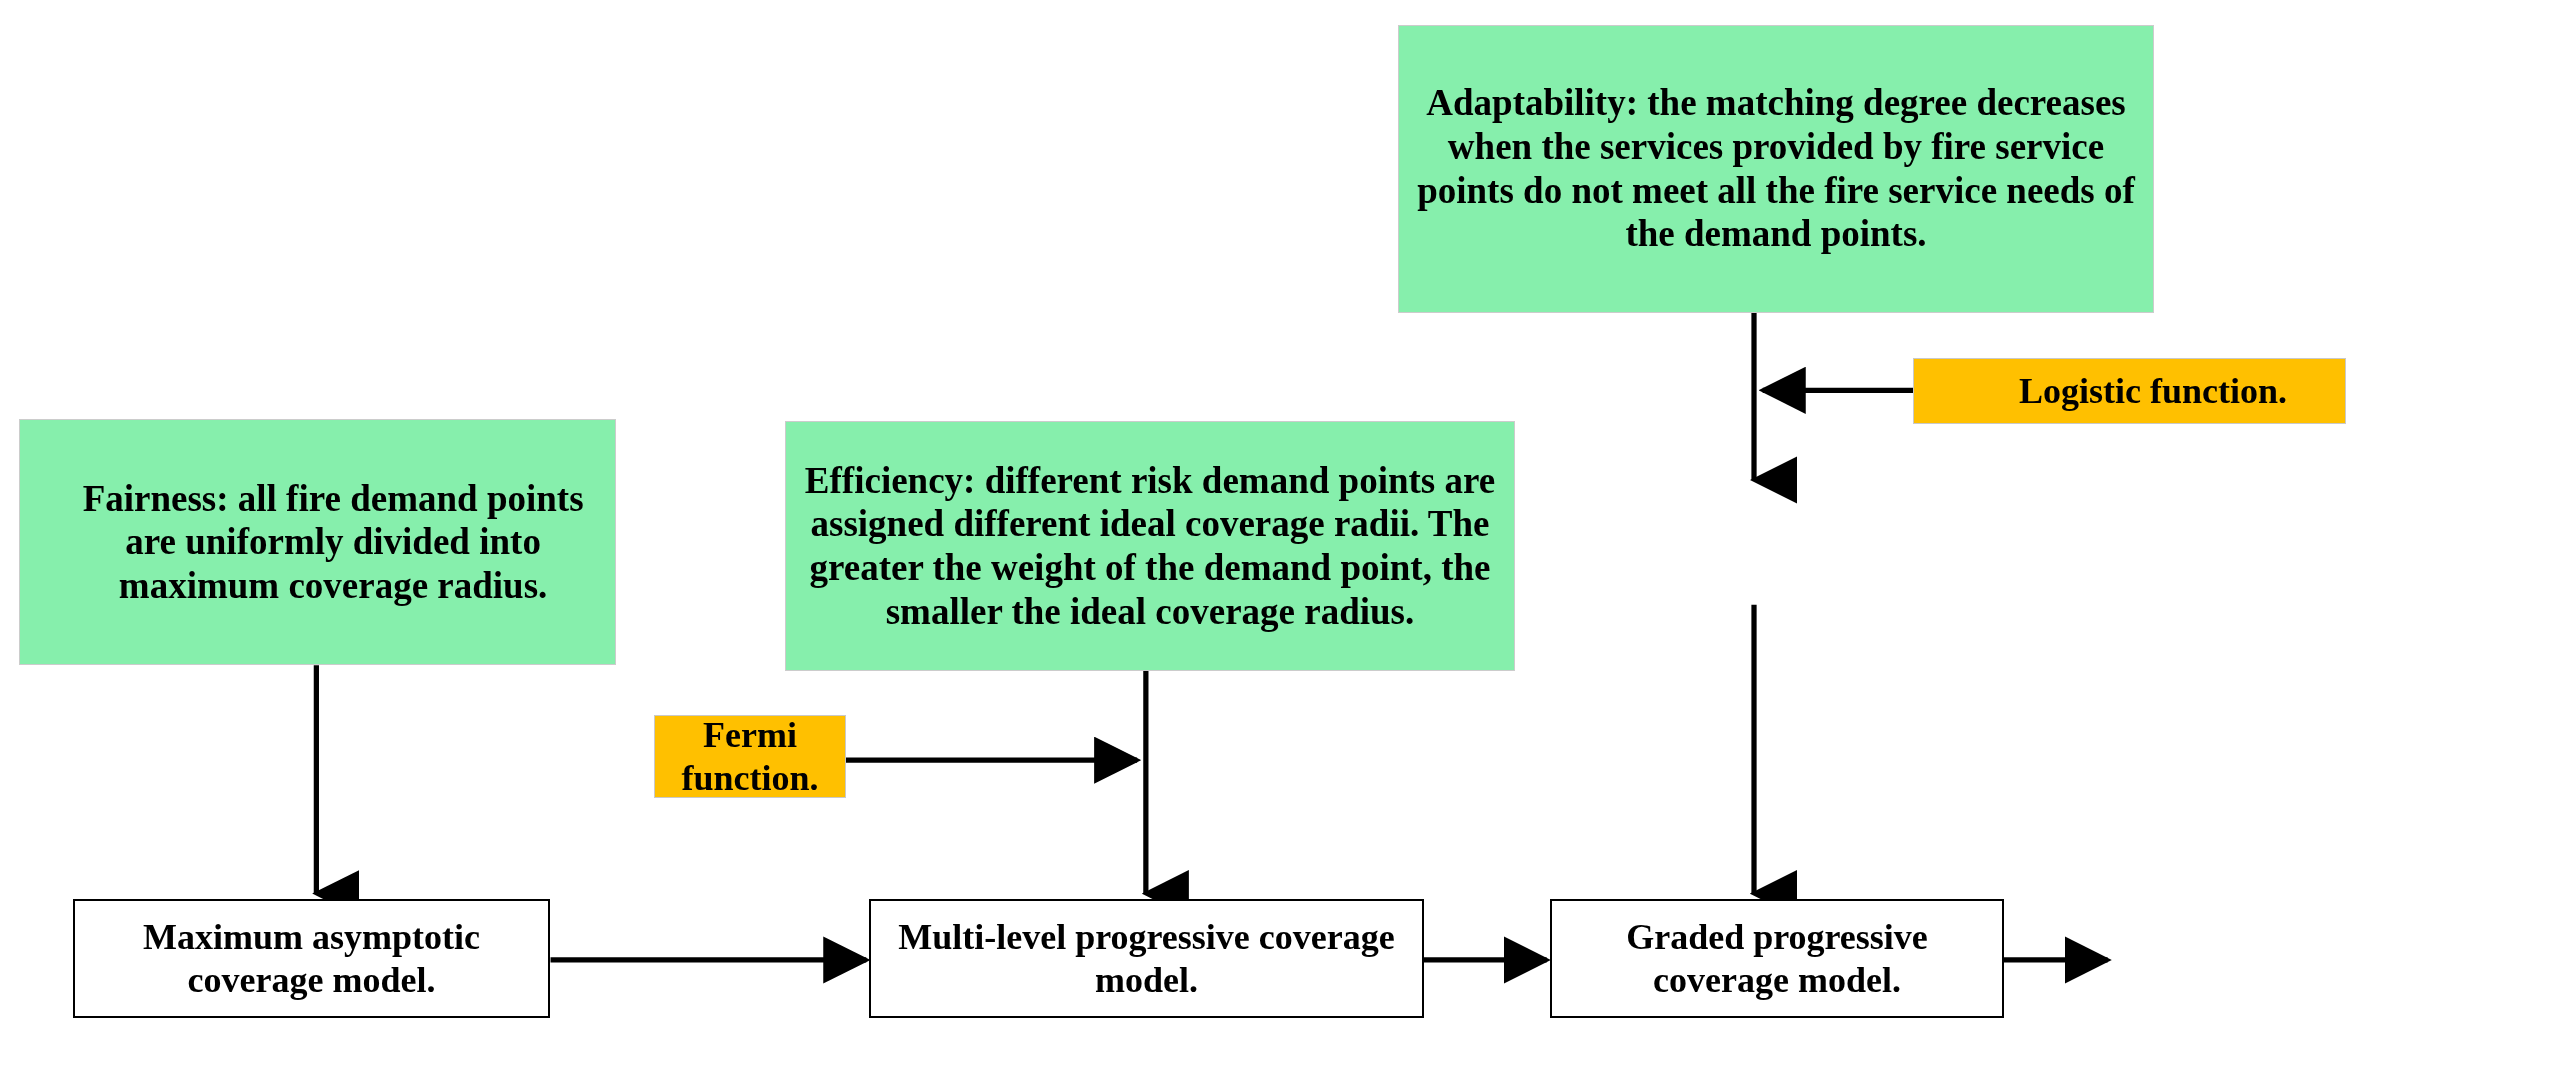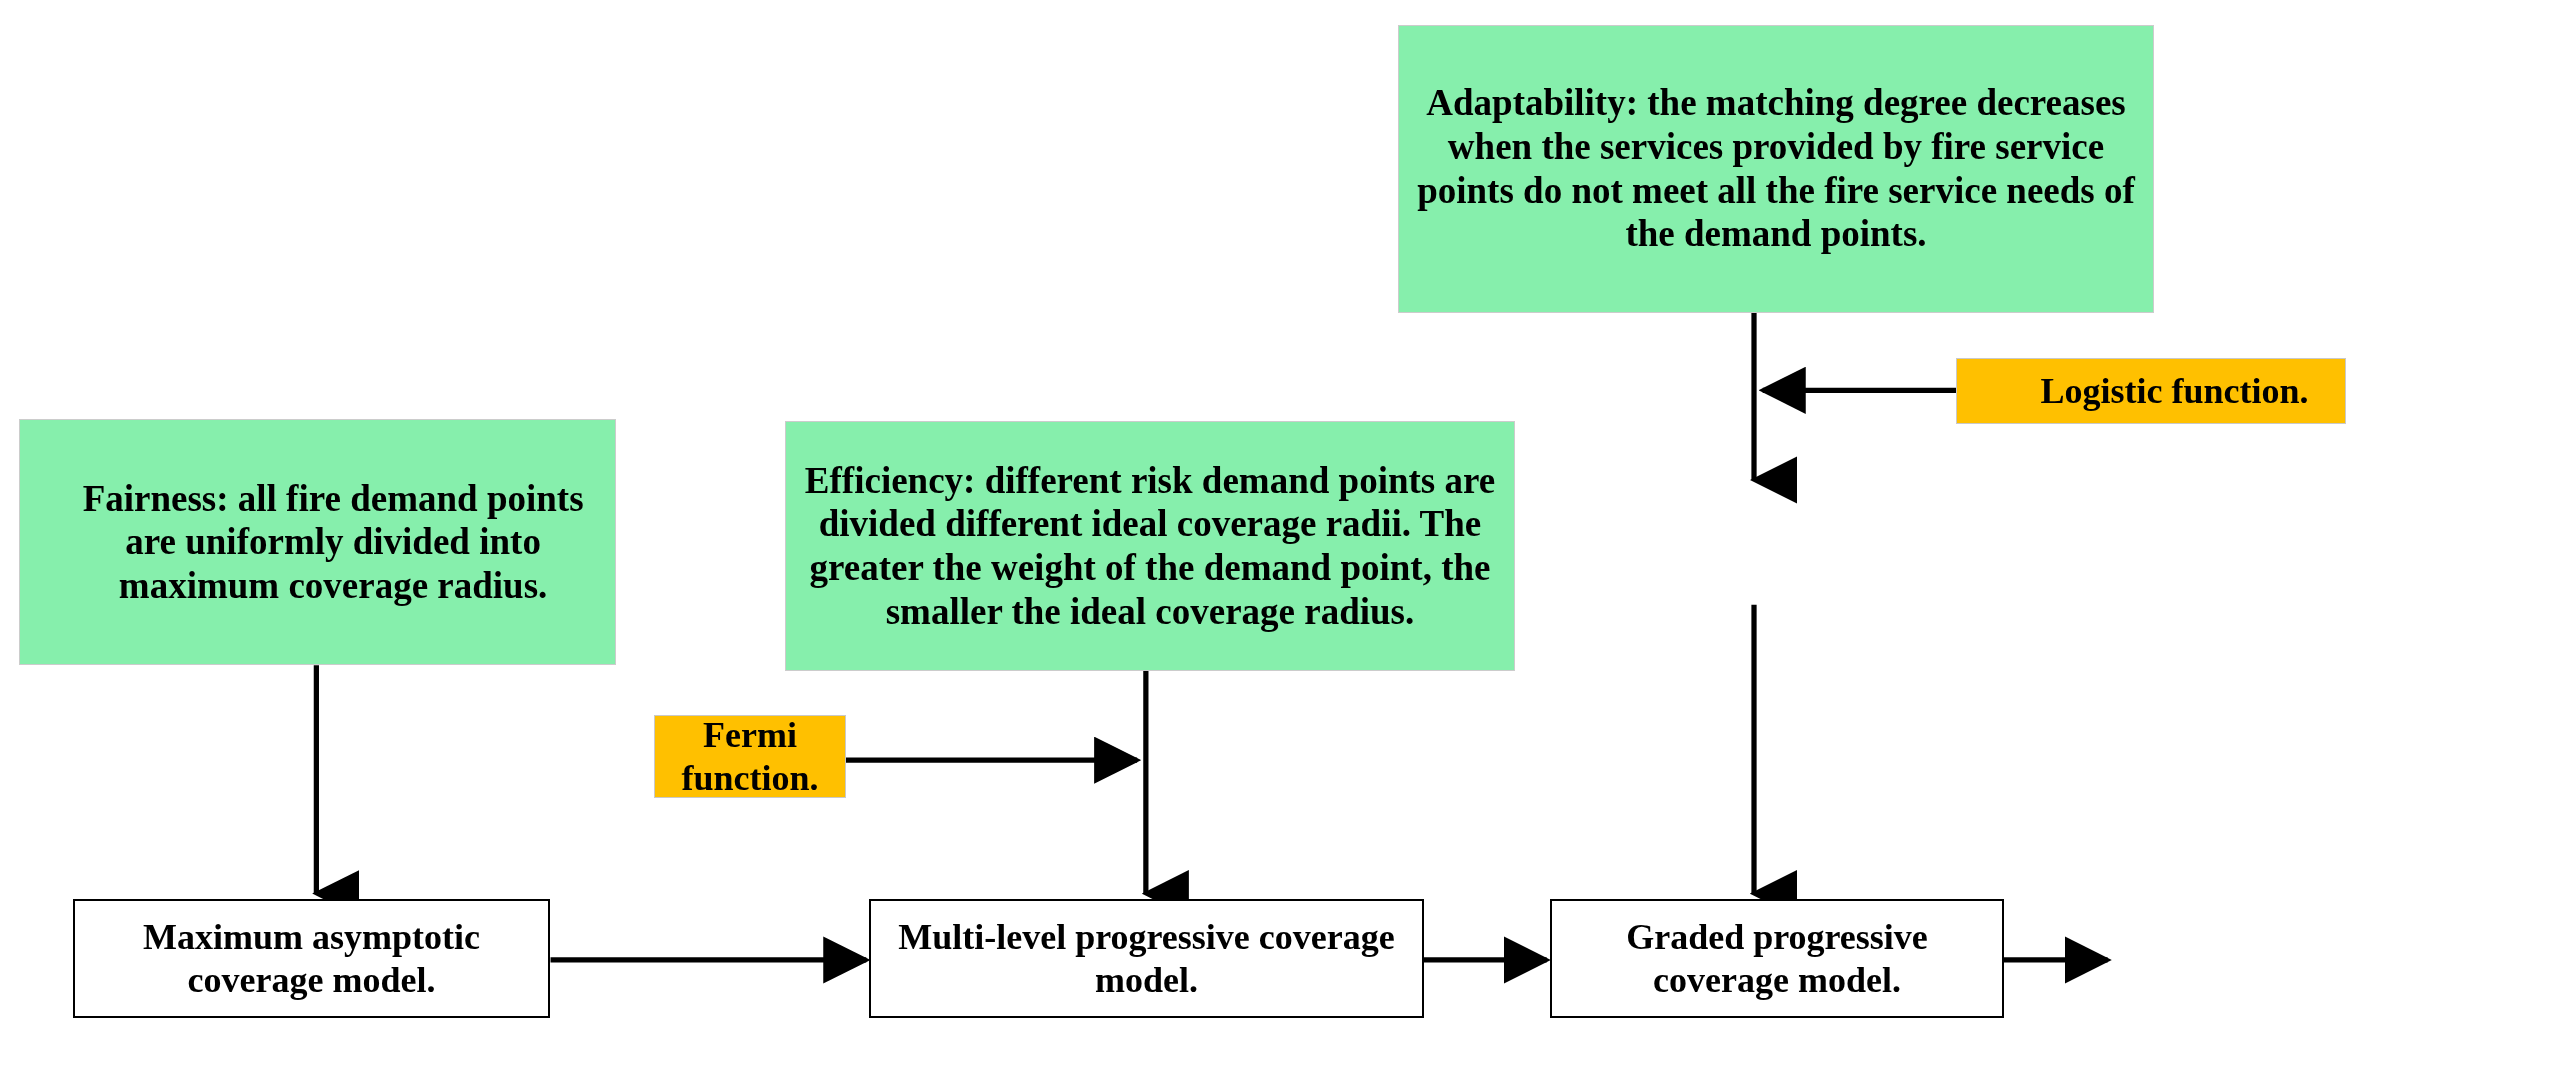--- a/index.html
+++ b/index.html
@@ -98,24 +98,24 @@
 
   <div class="node fill-blue" style="left:1398px; top:24.5px; width:756px; height:288px;">
     <span class="label">Adaptability: the matching degree decreases when the services provided by fire service points do not meet all the fire service needs of the demand points.</span>
   </div>
 
   <div class="node fill-blue" style="left:18.6px; top:419px; width:597px; height:246px;padding-left:32px;">
     <span class="label">Fairness: all fire demand points are uniformly divided into maximum coverage radius.</span>
   </div>
 
   <div class="node fill-blue" style="left:785px; top:421px; width:730px; height:250px;">
-    <span class="label">Efficiency: different risk demand points are divided different ideal coverage radii. The greater the weight of the demand point, the smaller the ideal coverage radius.</span>
+    <span class="label">Efficiency: different risk demand points are assigned different ideal coverage radii. The greater the weight of the demand point, the smaller the ideal coverage radius.</span>
   </div>
 
-  <div class="node fill-yellow" style="left:1956px; top:358px; width:390px; height:66px;padding-left:47px;">
+  <div class="node fill-yellow" style="left:1913px; top:358px; width:433px; height:66px;padding-left:47px;">
     <span class="label">Logistic function.</span>
   </div>
 
   <div class="node fill-yellow" style="left:654px; top:715px; width:192px; height:83px;justify-content:center;">
     <span class="label">Fermi function.</span>
   </div>
 
 
   <div class="node outline" style="left:73px; top:899px; width:477px; height:119px;">
     <span class="label">Maximum asymptotic coverage model.</span>

